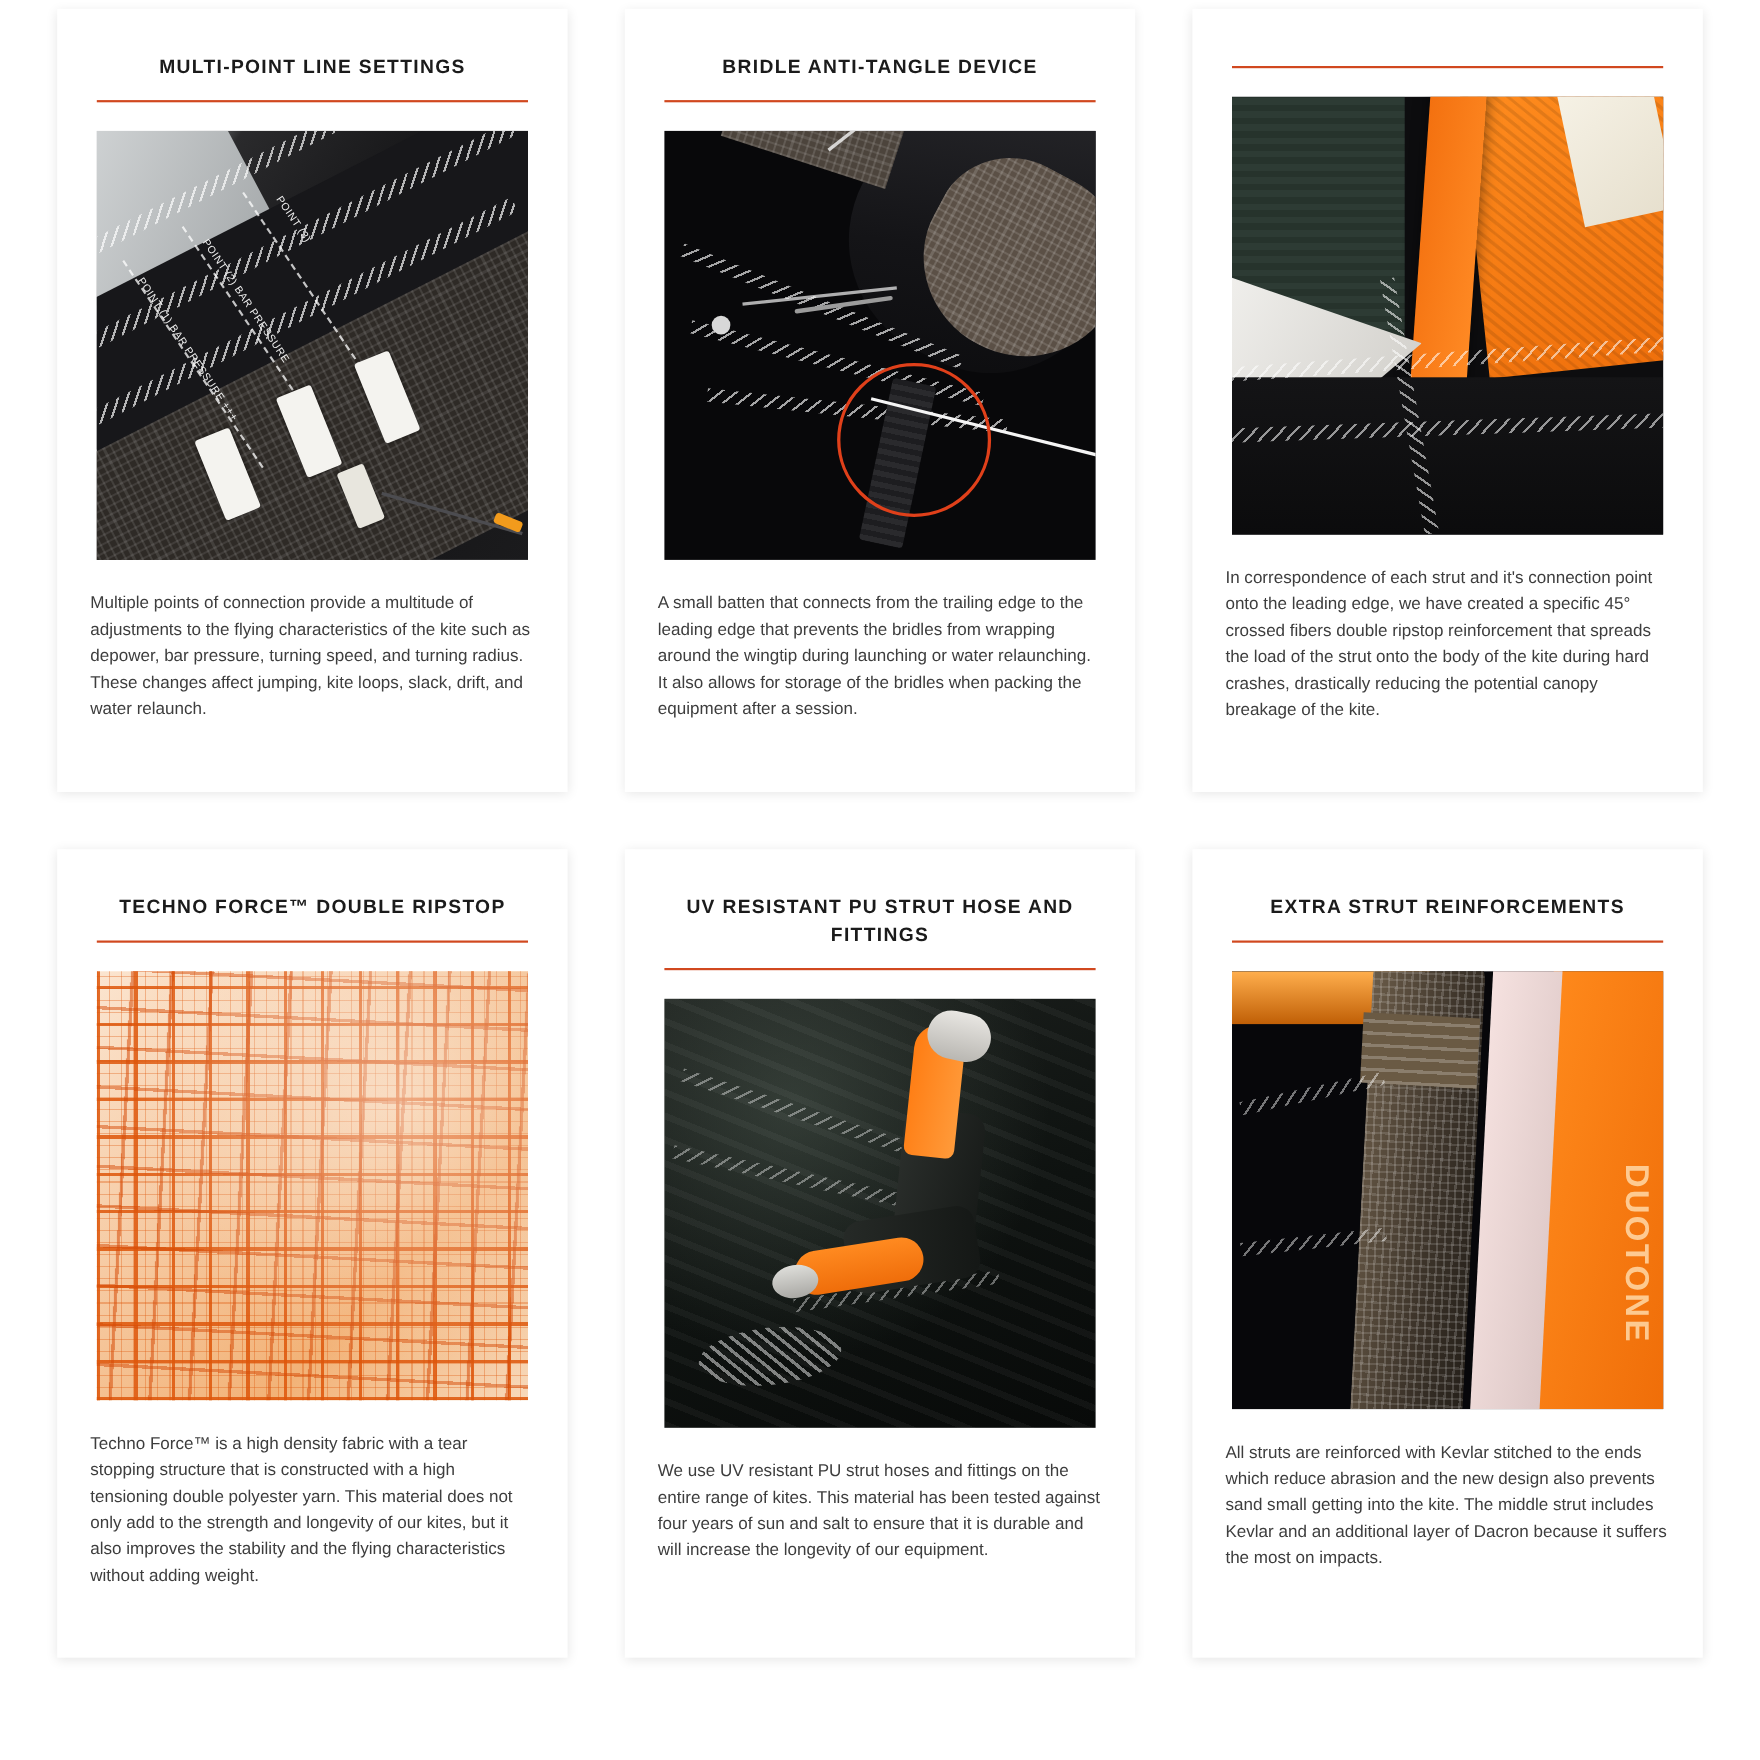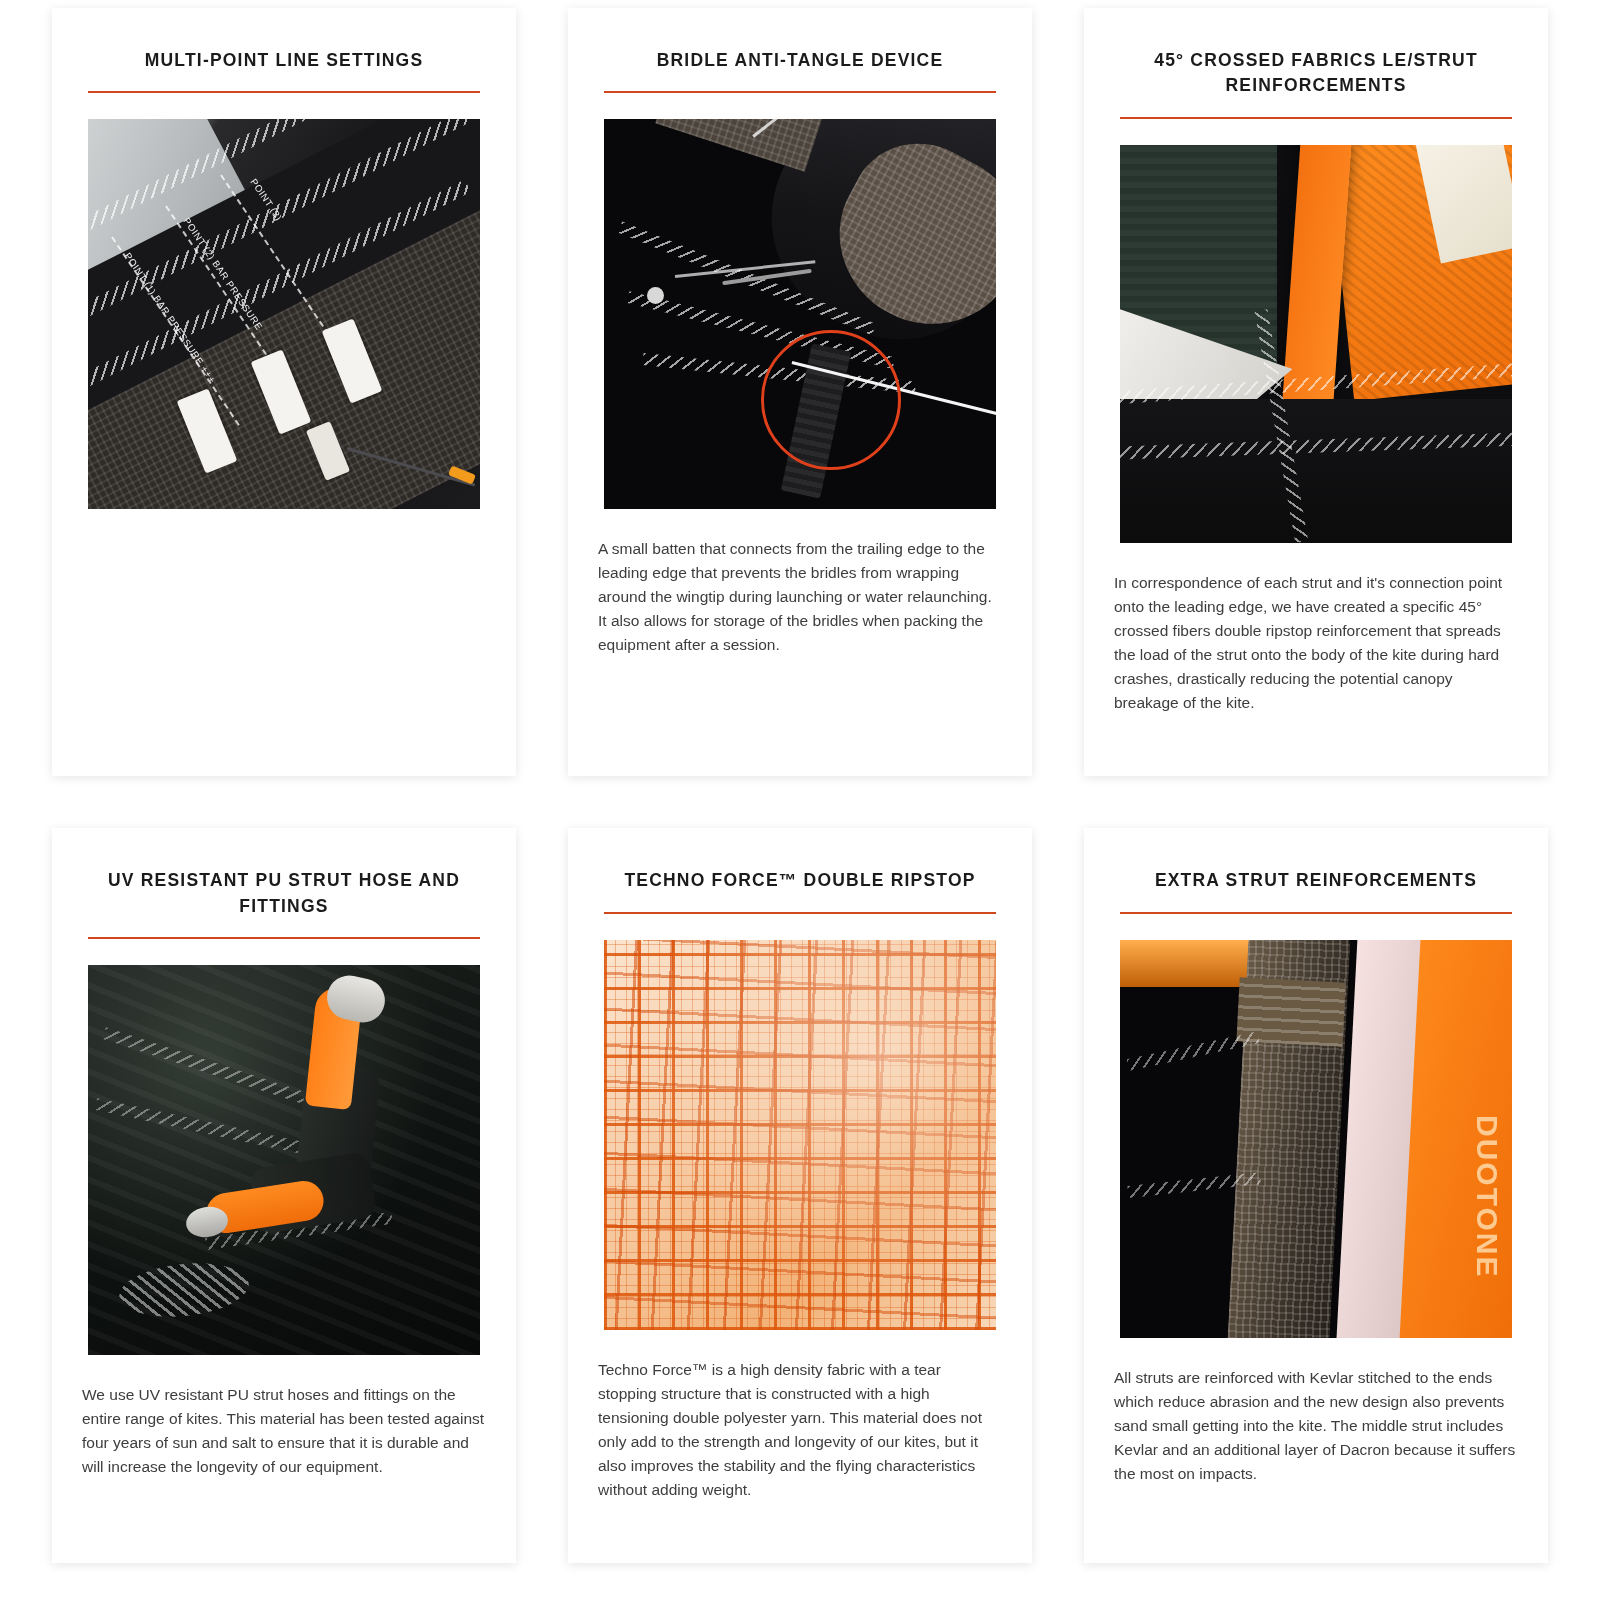--- a/index.html
+++ b/index.html
@@ -336,20 +336,21 @@
       <div class="vtext" style="left:10%; top:33%; transform:rotate(56deg); transform-origin:left center;">POINT (1) BAR PRESSURE +++</div>
       <div class="vtext" style="left:25%; top:24%; transform:rotate(56deg); transform-origin:left center;">POINT (2) BAR PRESSURE</div>
       <div class="vtext" style="left:42%; top:14%; transform:rotate(56deg); transform-origin:left center;">POINT (3)</div>
       <div class="tab" style="left:26%; top:70%;"></div>
       <div class="tab" style="left:45%; top:60%;"></div>
       <div class="tab" style="left:63%; top:52%;"></div>
       <div class="tab tabSm" style="left:58%; top:78%; background:#e8e6de;"></div>
       <div class="cord" style="left:66%; top:84%; width:34%; transform:rotate(16deg);"></div>
       <div class="cliptip" style="left:92%; top:90%;"></div>
     </div>
+    <p class="caption">Multiple points of connection provide a multitude of adjustments to the flying characteristics of the kite such as depower, bar pressure, turning speed, and turning radius. These changes affect jumping, kite loops, slack, drift, and water relaunch.</p>
   </div>
 
   <div class="card">
     <h3 class="card-title">BRIDLE ANTI-TANGLE DEVICE</h3>
     <div class="rule"></div>
     <div class="photo p2" aria-label="Black kite wingtip with webbing batten highlighted by a red circle and white bridle line">
       <div class="wingtip"></div>
       <div class="mesh2"></div>
       <div class="mesh3"></div>
       <div class="seam" style="left:4%; top:26%; transform:rotate(22deg);"></div>
@@ -360,34 +361,43 @@
       <div class="webbing"></div>
       <div class="whiteline" style="left:48%; top:62%; width:56%; transform:rotate(14deg);"></div>
       <div class="whiteline" style="left:18%; top:40%; width:36%; transform:rotate(-6deg); opacity:.7;"></div>
       <div class="whiteline" style="left:38%; top:4%; width:22%; transform:rotate(-38deg); opacity:.8;"></div>
       <div class="circle"></div>
     </div>
     <p class="caption">A small batten that connects from the trailing edge to the leading edge that prevents the bridles from wrapping around the wingtip during launching or water relaunching. It also allows for storage of the bridles when packing the equipment after a session.</p>
   </div>
 
   <div class="card">
-    <h3 class="card-title">45° CROSSED FABRICS LE/STRUT REINFORCEMENTS</h3>
     <div class="rule"></div>
     <div class="photo p3 tall" aria-label="Orange and green kite canopy panels with 45 degree crossed ripstop reinforcement and zigzag stitching">
       <div class="greenpanel"></div>
       <div class="orangefield"></div>
       <div class="creampanel"></div>
       <div class="orangebar"></div>
       <div class="whitetri"></div>
       <div class="darkbottom"></div>
       <div class="zz" style="top:62%; transform:rotate(-4deg);"></div>
       <div class="zz" style="top:76%; transform:rotate(-2deg);"></div>
       <div class="zz" style="top:40%; width:60%; left:36%; transform:rotate(80deg); transform-origin:left center;"></div>
     </div>
     <p class="caption">In correspondence of each strut and it's connection point onto the leading edge, we have created a specific 45° crossed fibers double ripstop reinforcement that spreads the load of the strut onto the body of the kite during hard crashes, drastically reducing the potential canopy breakage of the kite.</p>
+  </div>
+
+  <div class="card">
+    <h3 class="card-title">TECHNO FORCE™ DOUBLE RIPSTOP</h3>
+    <div class="rule"></div>
+    <div class="photo p4" aria-label="Macro photo of orange double ripstop fabric showing tear stopping grid structure">
+      <div class="tilt"></div>
+      <div class="sheen"></div>
+    </div>
+    <p class="caption">Techno Force™ is a high density fabric with a tear stopping structure that is constructed with a high tensioning double polyester yarn. This material does not only add to the strength and longevity of our kites, but it also improves the stability and the flying characteristics without adding weight.</p>
   </div>
 
   <div class="card">
     <h3 class="card-title">UV RESISTANT PU STRUT HOSE AND FITTINGS</h3>
     <div class="rule"></div>
     <div class="photo p5" aria-label="Two orange PU strut hoses with grey fittings on a dark kite canopy">
       <div class="canopy"></div>
       <div class="zz5" style="left:4%; top:16%; transform:rotate(18deg);"></div>
       <div class="zz5" style="left:2%; top:34%; transform:rotate(12deg);"></div>
       <div class="zz5" style="left:30%; top:70%; width:48%; transform:rotate(-8deg);"></div>
@@ -396,30 +406,20 @@
       <div class="nozzleA"></div>
       <div class="sleeveB"></div>
       <div class="hoseB"></div>
       <div class="nozzleB"></div>
       <div class="logo"></div>
     </div>
     <p class="caption">We use UV resistant PU strut hoses and fittings on the entire range of kites. This material has been tested against four years of sun and salt to ensure that it is durable and will increase the longevity of our equipment.</p>
   </div>
 
   <div class="card">
-    <h3 class="card-title">TECHNO FORCE™ DOUBLE RIPSTOP</h3>
-    <div class="rule"></div>
-    <div class="photo p4" aria-label="Macro photo of orange double ripstop fabric showing tear stopping grid structure">
-      <div class="tilt"></div>
-      <div class="sheen"></div>
-    </div>
-    <p class="caption">Techno Force™ is a high density fabric with a tear stopping structure that is constructed with a high tensioning double polyester yarn. This material does not only add to the strength and longevity of our kites, but it also improves the stability and the flying characteristics without adding weight.</p>
-  </div>
-
-  <div class="card">
     <h3 class="card-title">EXTRA STRUT REINFORCEMENTS</h3>
     <div class="rule"></div>
     <div class="photo p6 tall" aria-label="Kevlar reinforced strut end next to orange and pink kite panels">
       <div class="topglow"></div>
       <div class="orangepanel"></div>
       <div class="pinkpanel"></div>
       <div class="strut"></div>
       <div class="kevlar"></div>
       <div class="zz6" style="top:30%; transform:rotate(-12deg);"></div>
       <div class="zz6" style="top:62%; transform:rotate(-6deg);"></div>

